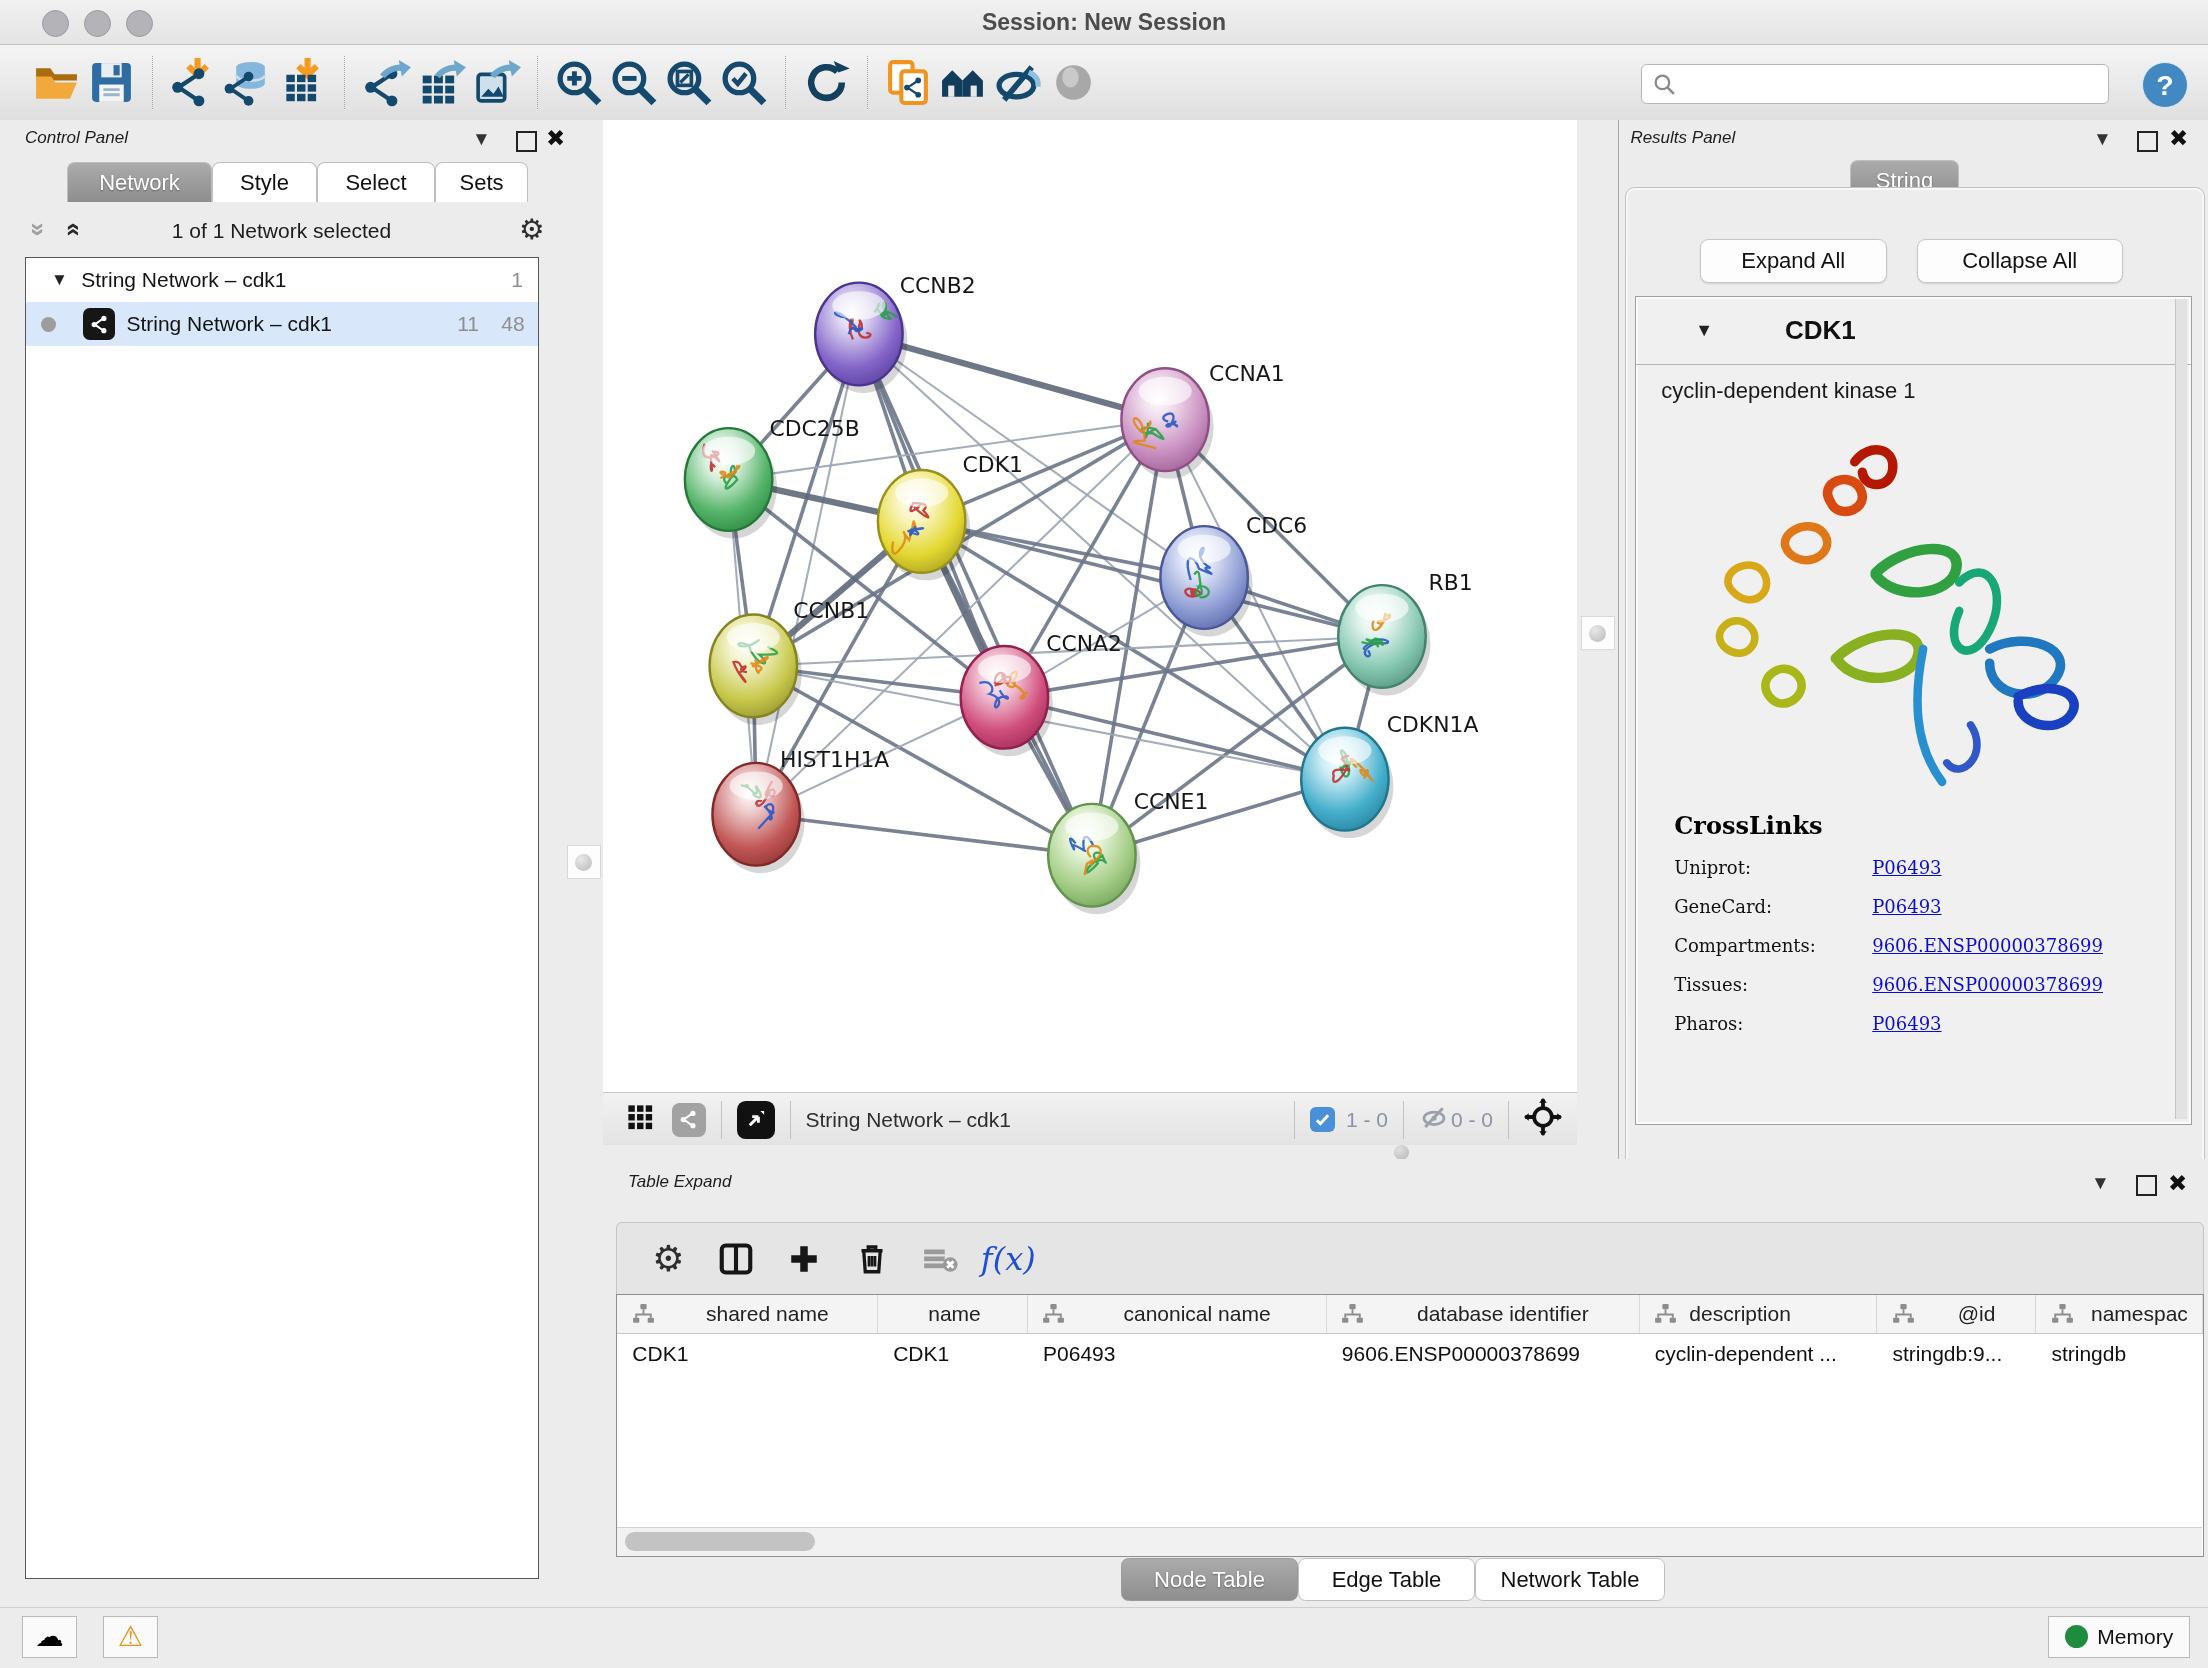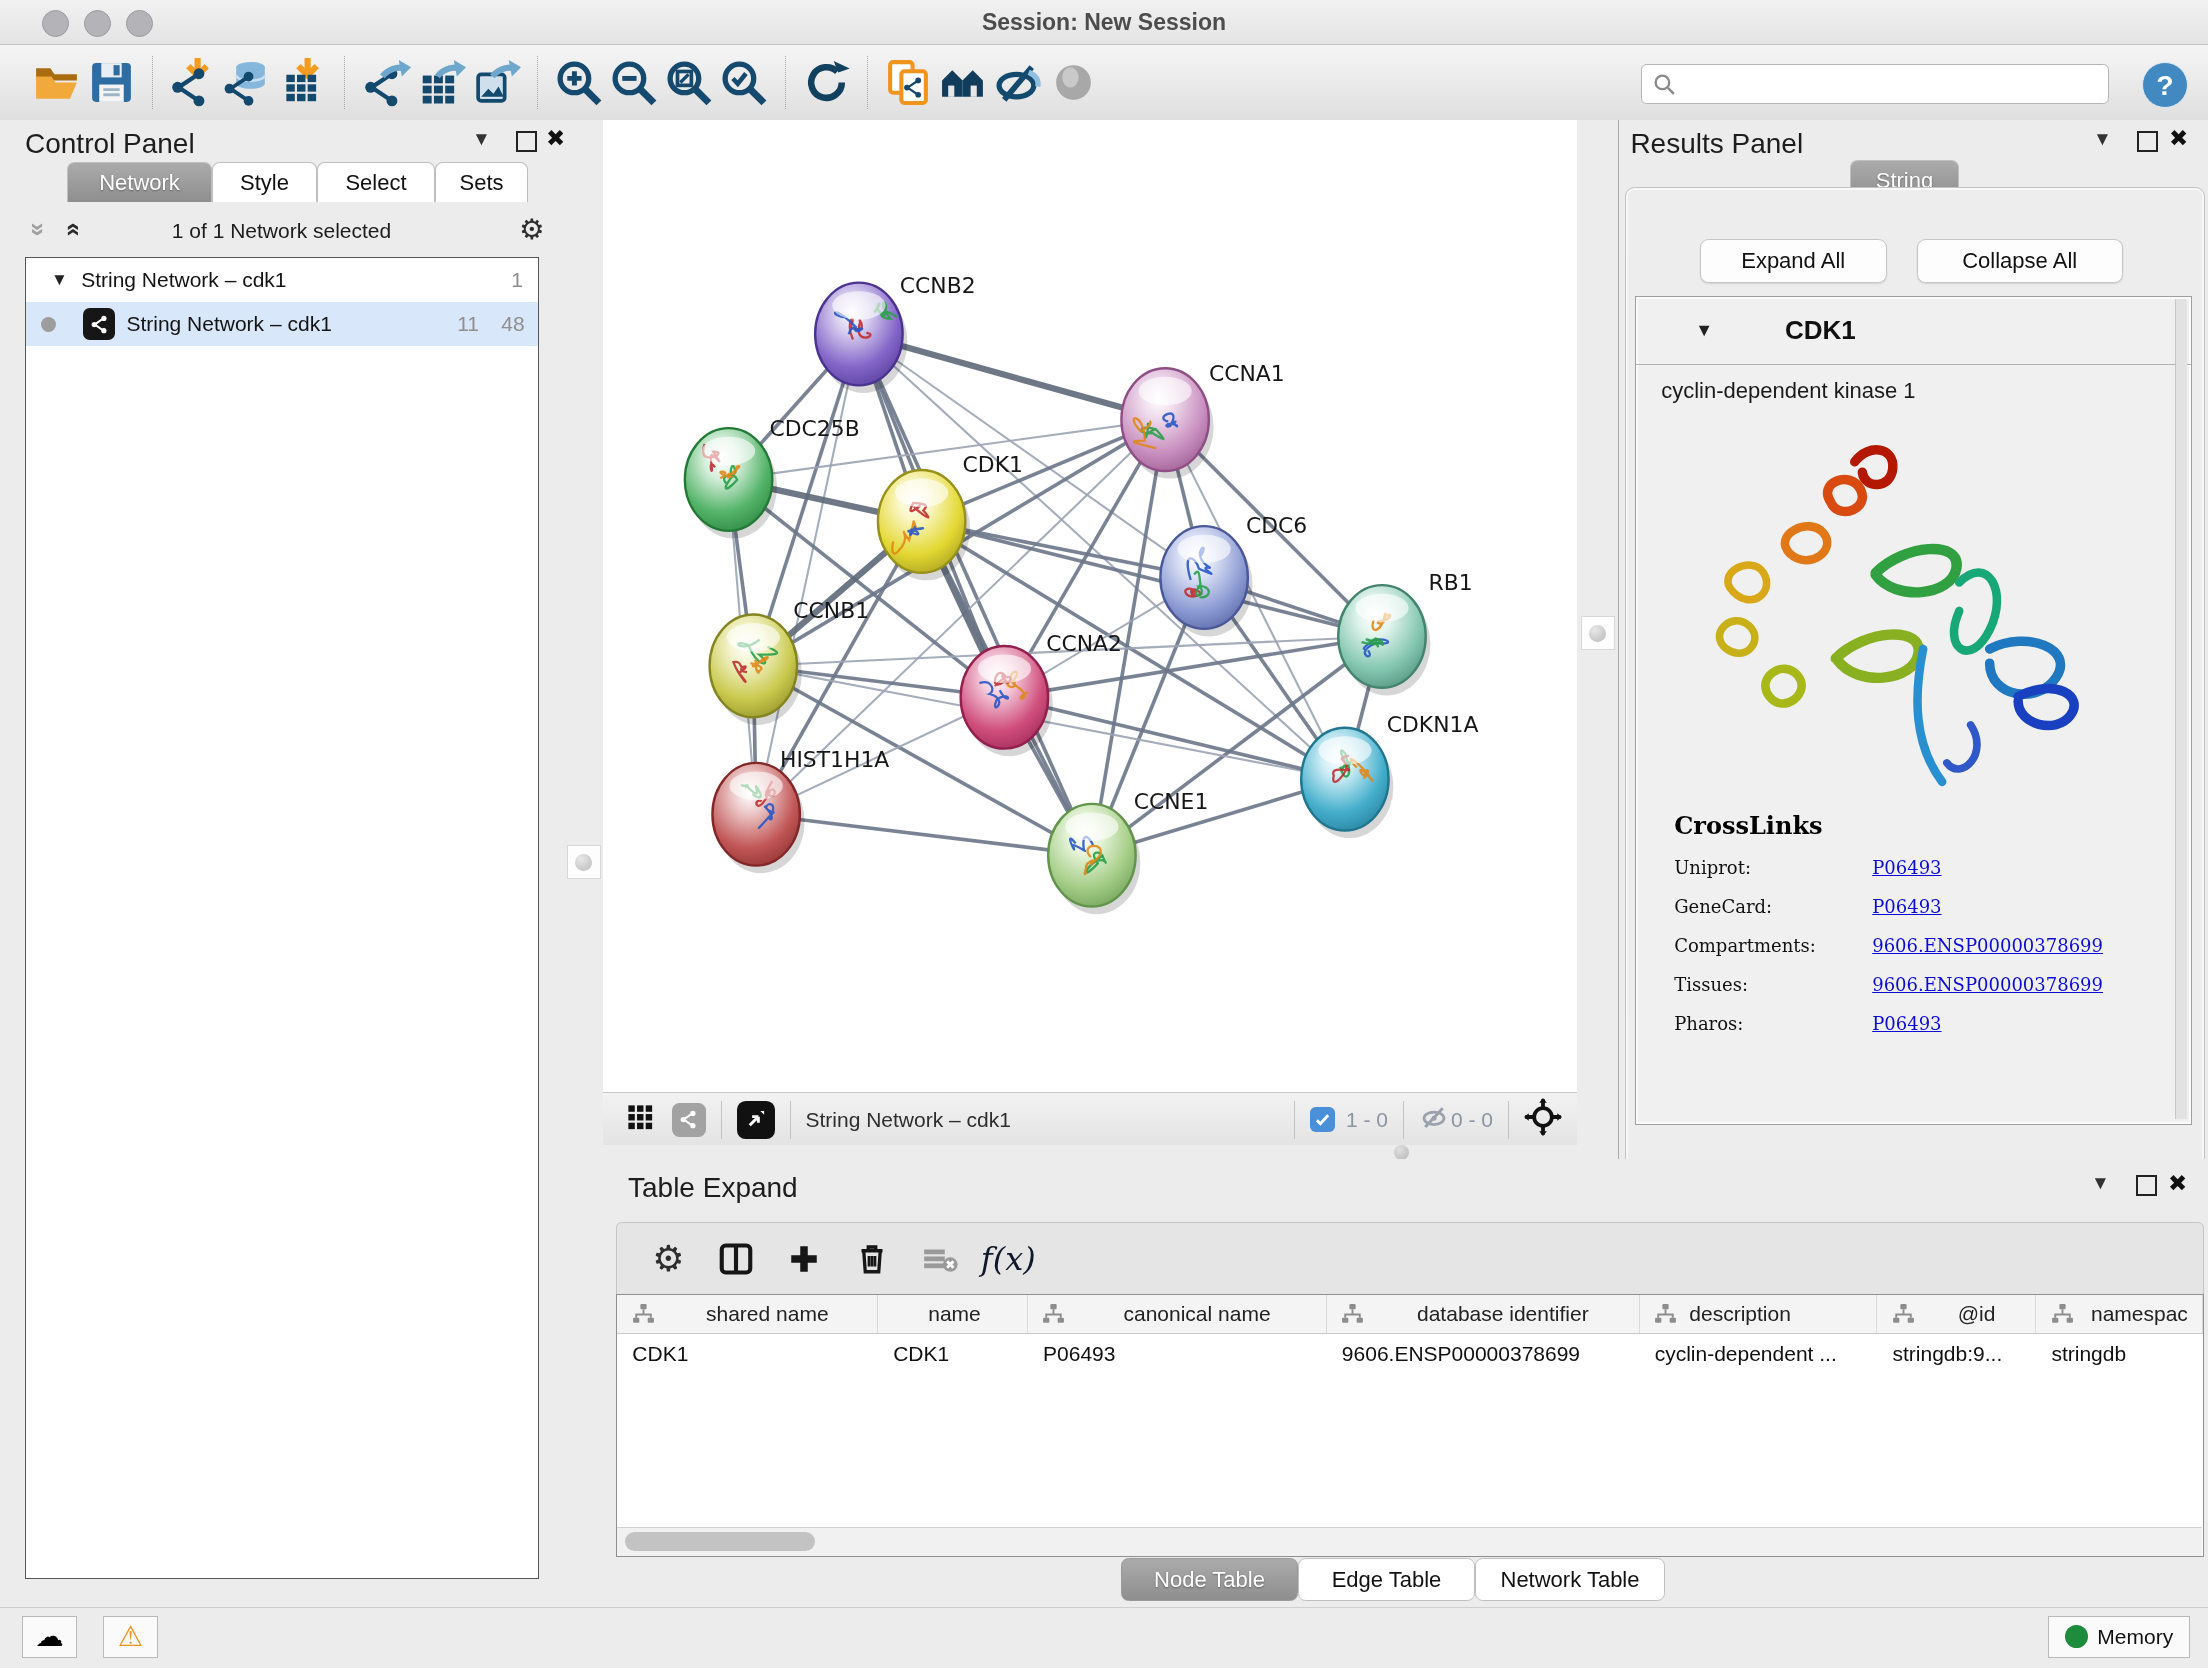--- a/index.html
+++ b/index.html
@@ -23,21 +23,21 @@
   .tb-ico{width:55px;height:55px;display:inline-flex;align-items:center;justify-content:center;flex:0 0 auto;}
   .tb-sep{width:0;height:53px;border-left:1.9px dotted #a8a8a8;margin:0 13.3px;flex:0 0 auto;}
   #search-wrap{position:absolute;left:1641px;top:19px;width:466px;height:38px;
     background:#fff;border:1px solid #b5b5b5;border-radius:5.7px;display:flex;align-items:center;}
   #search-input{border:none;outline:none;flex:1;font-size:21px;background:transparent;margin-left:5.7px;}
   #help-btn{position:absolute;left:2142px;top:17px;width:44px;height:44px;border-radius:50%;
     background:#4289c2;color:#fff;font-size:28.5px;font-weight:bold;display:flex;
     align-items:center;justify-content:center;border:1.9px solid #dfeaf4;}
 
   
-  .panel-title{font-size:28px;color:#1d1d1d;}
+  .panel-title{font-size:17px;color:#1d1d1d;font-style:italic;}
   .panel-ctrl{color:#222;font-size:19px;display:inline-block;}
   .pc-caret{color:#333;}
   .pc-box{width:17px;height:17px;border:2.4px solid #222;display:inline-block;}
   .pc-x{font-weight:bold;color:#111;font-size:23px;}
 
   .tab{display:inline-block;background:#fff;border:1px solid #bfbfbf;border-bottom:none;
     border-radius:7.6px 7.6px 0 0;font-size:22px;color:#111;text-align:center;
     padding:6.7px 0;}
   .tab.sel{background:linear-gradient(#ababab,#8e8e8e);color:#fff;text-shadow:0 1px 1.9px rgba(0,0,0,.35);}
 
@@ -98,21 +98,21 @@
   .cl-label{width:198px;}
   .cl-row a{color:#0b0bd6;text-decoration:underline;}
   #rp-scroll{position:absolute;right:3.8px;top:1.9px;width:11.4px;height:820px;background:#e2e2e2;border-left:1px solid #c6c6c6;}
 
   
   #table-panel{left:603px;top:1159px;width:1605px;height:448px;background:#ececec;}
   #tp-toolbar{position:absolute;left:13.3px;top:63px;width:1586px;height:72px;
     background:#e5e5e5;border:1px solid #c4c4c4;border-radius:5.7px 5.7px 0 0;
     display:flex;align-items:center;}
   .tp-ico{width:68px;height:57px;display:inline-flex;align-items:center;justify-content:center;}
-  #fx{font-family:"DejaVu Serif","Liberation Serif",serif;font-style:italic;font-size:32px;color:#0f172a;}
+  #fx{font-family:"DejaVu Serif","Liberation Serif",serif;font-style:italic;font-size:32px;color:#1d4ed8;}
   #tp-table{position:absolute;left:13.3px;top:135px;width:1586px;height:261px;background:#fff;
     border:1px solid #8f8f8f;overflow:hidden;}
   #tp-head{display:flex;height:38px;background:#f4f4f4;border-bottom:1px solid #c9c9c9;}
   .th{display:flex;align-items:center;font-size:21px;color:#222;border-right:1px solid #d9d9d9;
       box-sizing:border-box;padding-left:13.3px;gap:11.4px;overflow:hidden;white-space:nowrap;}
   #tp-row{display:flex;height:40px;align-items:center;}
   .td{font-size:21px;color:#101010;box-sizing:border-box;padding-left:15px;overflow:hidden;white-space:nowrap;}
   #tp-hscroll{position:absolute;left:0;bottom:0;width:1585px;height:28.5px;background:#f1f1f1;border-top:1px solid #d2d2d2;}
   #tp-thumb{position:absolute;left:7.6px;top:4.8px;width:190px;height:19px;border-radius:9.5px;background:#c3c3c3;}
   #tp-tabs{position:absolute;left:518px;top:399px;}

